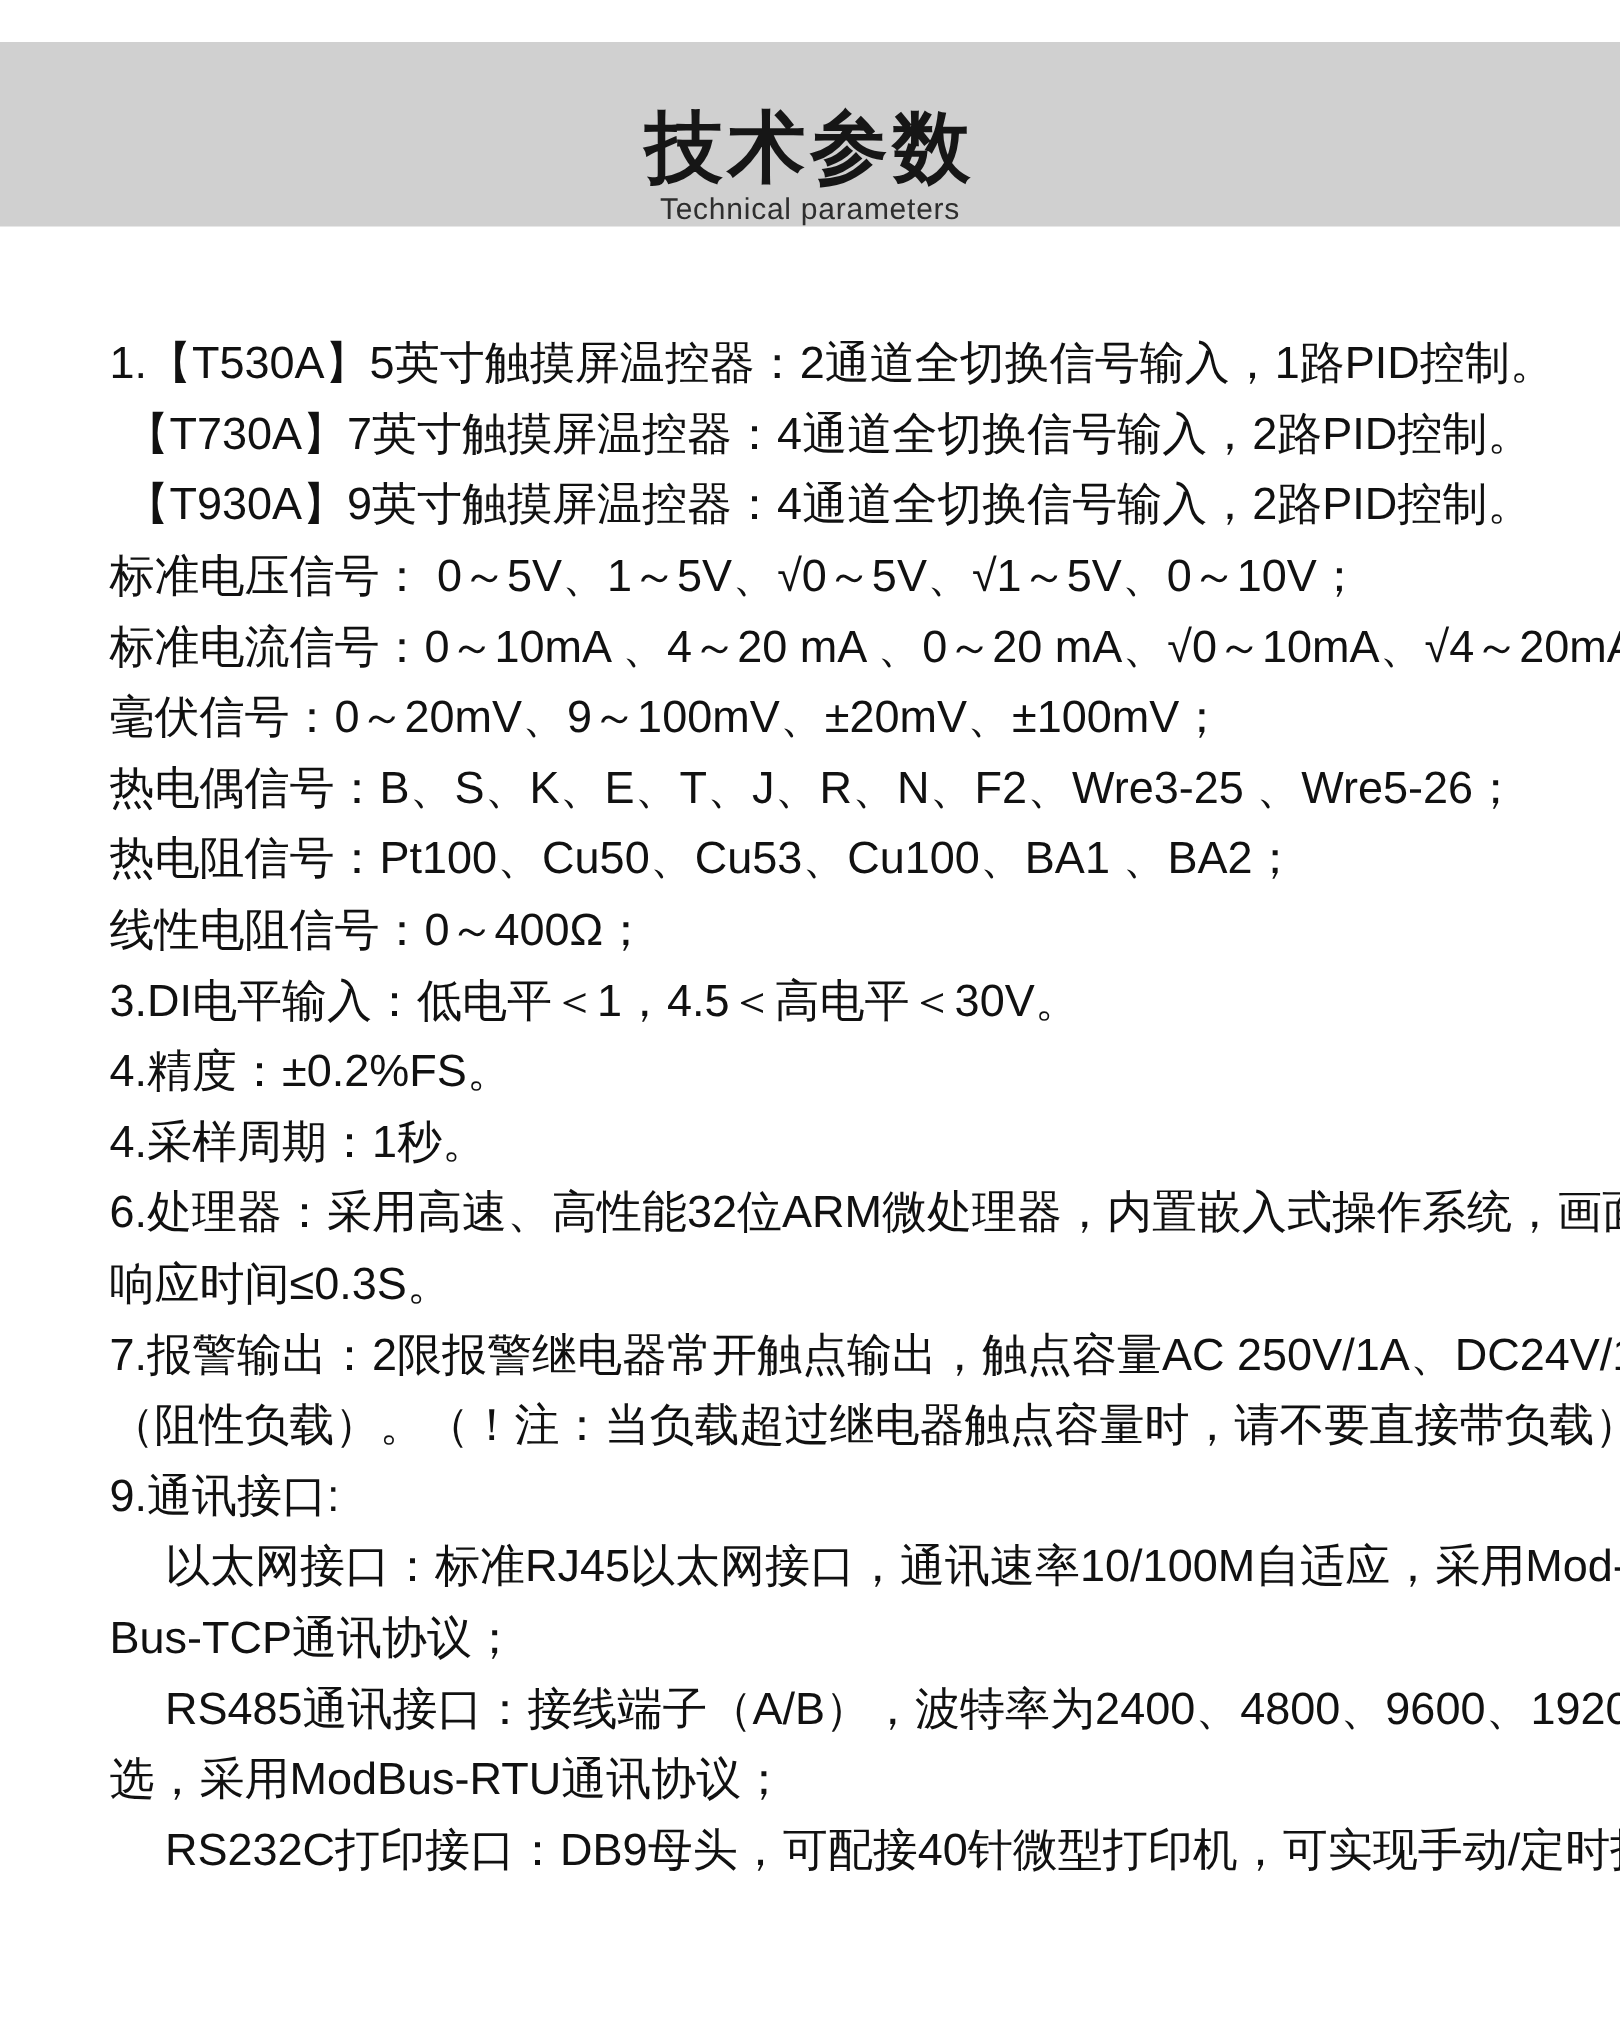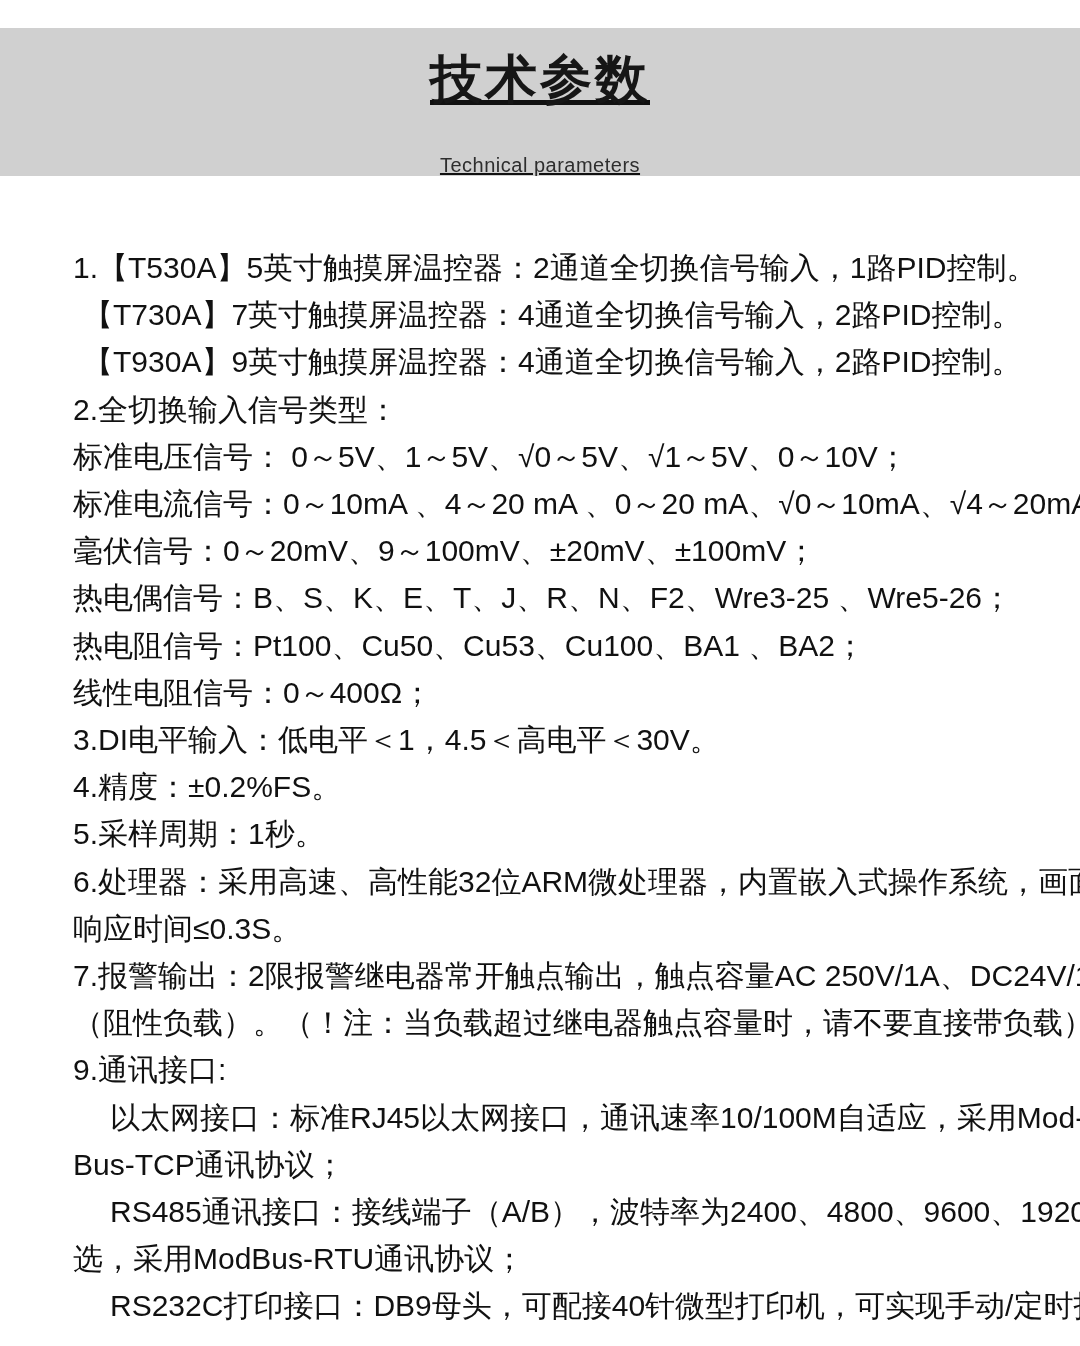--- a/index.html
+++ b/index.html
@@ -9,29 +9,28 @@
   body {
     width: 1080px;
     height: 1346px;
     overflow: hidden;
     background: #ffffff;
     color: var(--text, #111111);
     font-family: "Liberation Sans", sans-serif;
   }
   .header-band {
     margin-top: 28px;
-    height: 148px;
+    height: 123px;
     box-sizing: border-box;
     background: var(--band_bg, #d0d0d0);
     display: flex;
     flex-direction: column;
     align-items: center;
-    justify-content: space-between;
+    justify-content: flex-end;
     padding-top: 25px;
-    text-decoration: underline;
   }
   .page-title {
     margin: 0;
     font-size: 52px;
     line-height: 52px;
     font-weight: 700;
     letter-spacing: 3px;
     color: var(--title, #161616);
   }
   .page-subtitle {
@@ -60,30 +59,29 @@
 
 <header class="header-band">
   <h1 class="page-title">技术参数</h1>
   <div class="page-subtitle">Technical parameters</div>
 </header>
 
 <main class="specs">
   <p class="line">1.【T530A】5英寸触摸屏温控器：2通道全切换信号输入，1路PID控制。</p>
   <p class="line indent-a">【T730A】7英寸触摸屏温控器：4通道全切换信号输入，2路PID控制。</p>
   <p class="line indent-a">【T930A】9英寸触摸屏温控器：4通道全切换信号输入，2路PID控制。</p>
-  <p class="line">2.全切换输入信号类型：</p>
   <p class="line">标准电压信号： 0～5V、1～5V、√0～5V、√1～5V、0～10V；</p>
   <p class="line">标准电流信号：0～10mA 、4～20 mA 、0～20 mA、√0～10mA、√4～20mA；</p>
   <p class="line">毫伏信号：0～20mV、9～100mV、±20mV、±100mV；</p>
   <p class="line">热电偶信号：B、S、K、E、T、J、R、N、F2、Wre3-25 、Wre5-26；</p>
   <p class="line">热电阻信号：Pt100、Cu50、Cu53、Cu100、BA1 、BA2；</p>
   <p class="line">线性电阻信号：0～400Ω；</p>
   <p class="line">3.DI电平输入：低电平＜1，4.5＜高电平＜30V。</p>
   <p class="line">4.精度：±0.2%FS。</p>
-  <p class="line">5.采样周期：1秒。</p>
+  <p class="line">4.采样周期：1秒。</p>
   <p class="line">6.处理器：采用高速、高性能32位ARM微处理器，内置嵌入式操作系统，画面切换</p>
   <p class="line">响应时间≤0.3S。</p>
   <p class="line">7.报警输出：2限报警继电器常开触点输出，触点容量AC 250V/1A、DC24V/1A</p>
   <p class="line">（阻性负载）。（！注：当负载超过继电器触点容量时，请不要直接带负载）</p>
   <p class="line">9.通讯接口:</p>
   <p class="line indent-b">以太网接口：标准RJ45以太网接口，通讯速率10/100M自适应，采用Mod-</p>
   <p class="line">Bus-TCP通讯协议；</p>
   <p class="line indent-b">RS485通讯接口：接线端子（A/B），波特率为2400、4800、9600、19200可</p>
   <p class="line">选，采用ModBus-RTU通讯协议；</p>
   <p class="line indent-b">RS232C打印接口：DB9母头，可配接40针微型打印机，可实现手动/定时打印</p>

